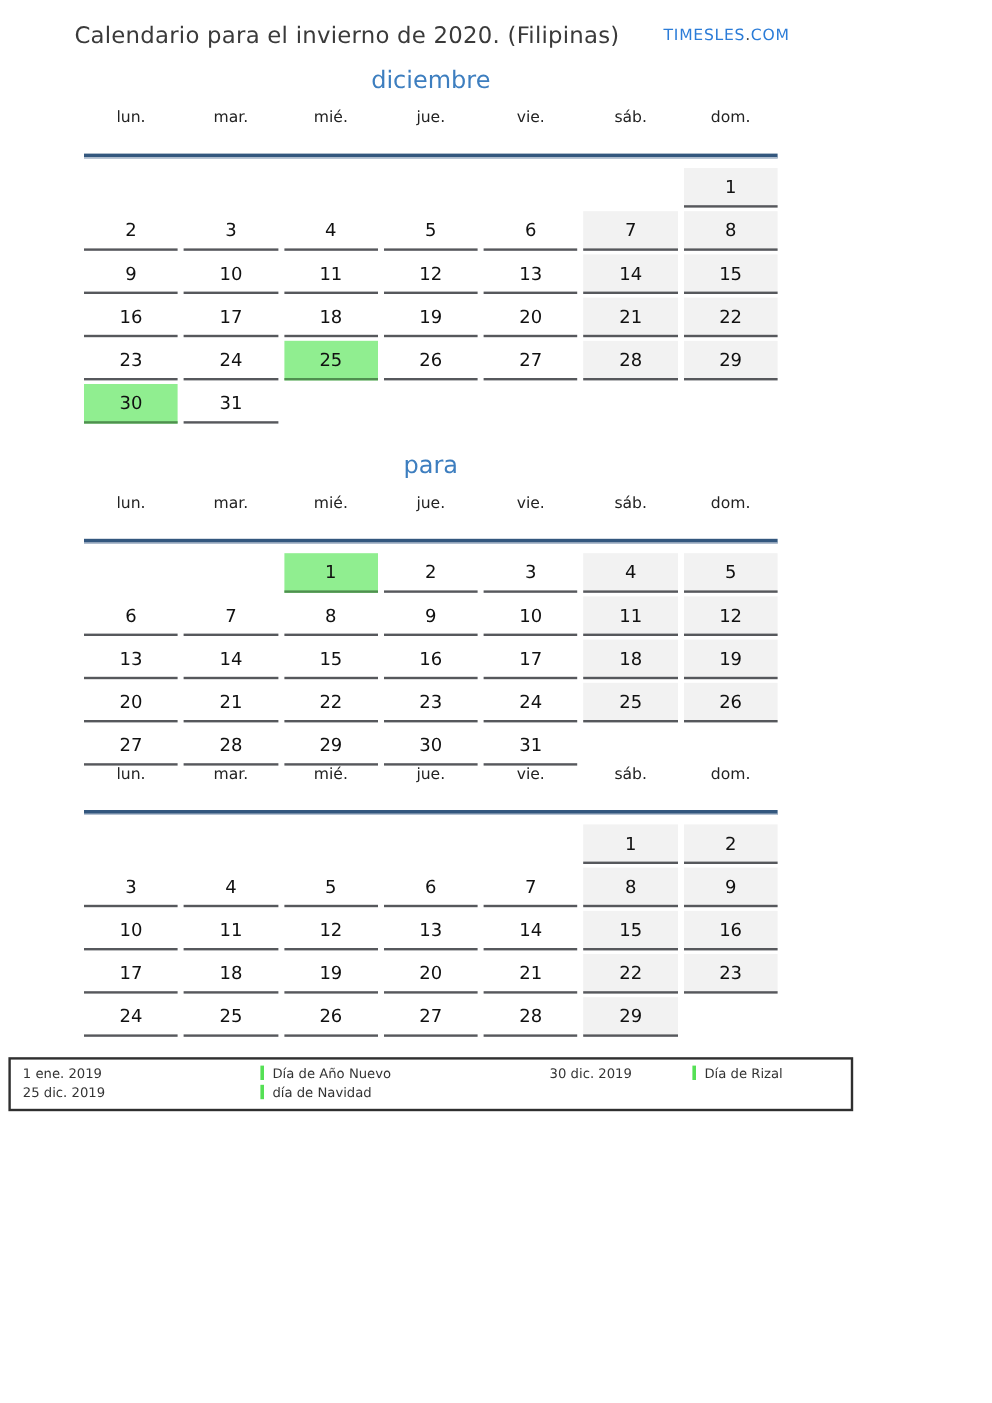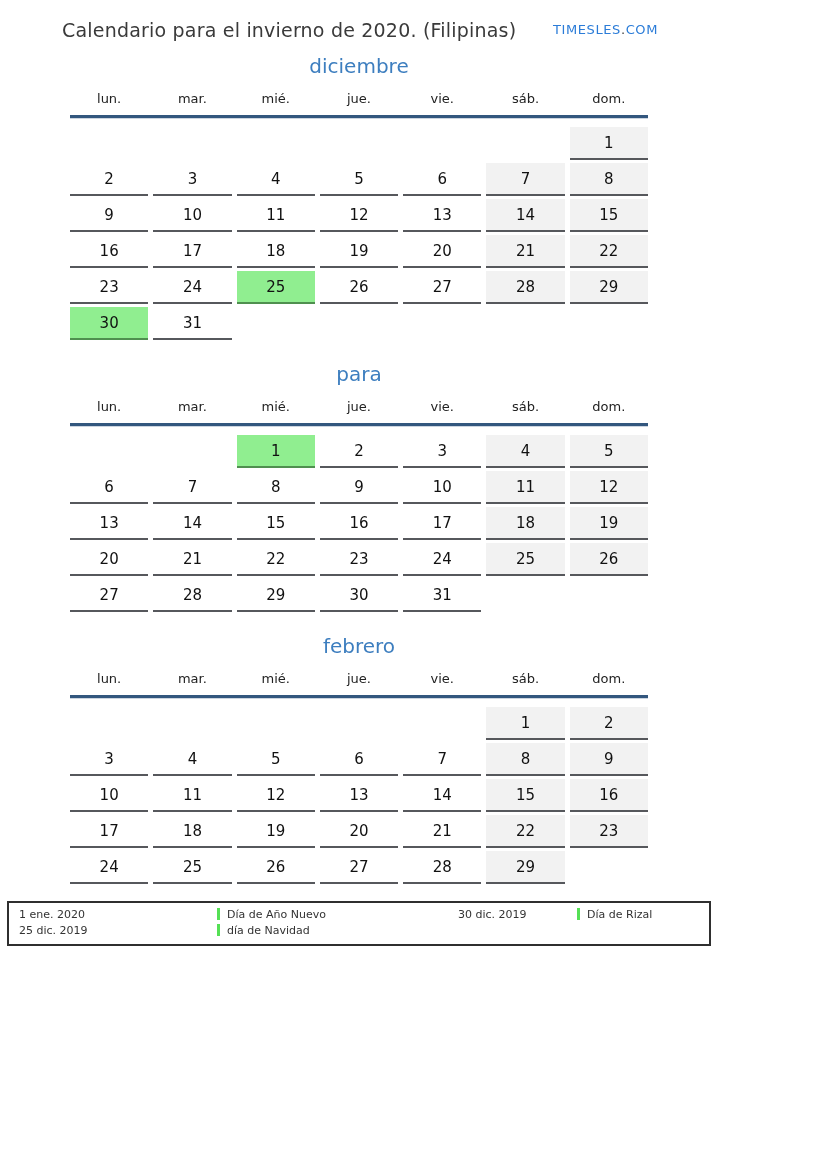--- a/index.html
+++ b/index.html
@@ -55,21 +55,21 @@
     font-size: 20px;
     font-weight: 400;
     color: var(--accent, #3d7ebf);
   }
   .month:first-child .month-title { margin-top: 13px; }
   .week-grid {
     display: grid;
     grid-template-columns: repeat(7, 1fr);
     column-gap: 5px;
   }
-  .weekday-row { padding-bottom: 9px; }
+  .weekday-row { padding-bottom: 22px; }
   .weekday {
     text-align: center;
     font-size: 13px;
     color: #222;
   }
   .month-rule {
     height: 3px;
     background: var(--rule, #33577e);
     border-bottom: 1px solid #ccd5e0;
     margin-bottom: 8px;
@@ -235,21 +235,20 @@
           <div class="cell weekday">27</div>
           <div class="cell weekday">28</div>
           <div class="cell weekday">29</div>
           <div class="cell weekday">30</div>
           <div class="cell weekday">31</div>
           <div class="cell empty"></div>
           <div class="cell empty"></div>
         </div>
       </section>
       <section class="month">
-        <h2 class="month-title">febrero</h2>
         <div class="week-grid weekday-row">
           <div class="weekday">lun.</div>
           <div class="weekday">mar.</div>
           <div class="weekday">mié.</div>
           <div class="weekday">jue.</div>
           <div class="weekday">vie.</div>
           <div class="weekday">sáb.</div>
           <div class="weekday">dom.</div>
         </div>
         <div class="month-rule"></div>
@@ -288,21 +287,21 @@
           <div class="cell weekday">27</div>
           <div class="cell weekday">28</div>
           <div class="cell weekend">29</div>
           <div class="cell empty"></div>
         </div>
       </section>
     </div>
 
   <div class="legend">
 
-  <div class="legend-date">1 ene. 2020</div>
+  <div class="legend-date">1 ene. 2019</div>
       <div class="legend-label">
         <span class="legend-bar"></span>
         <span>Día de Año Nuevo</span>
       </div>
       <div class="legend-date">30 dic. 2019</div>
       <div class="legend-label">
         <span class="legend-bar"></span>
         <span>Día de Rizal</span>
       </div>
       <div class="legend-date">25 dic. 2019</div>

